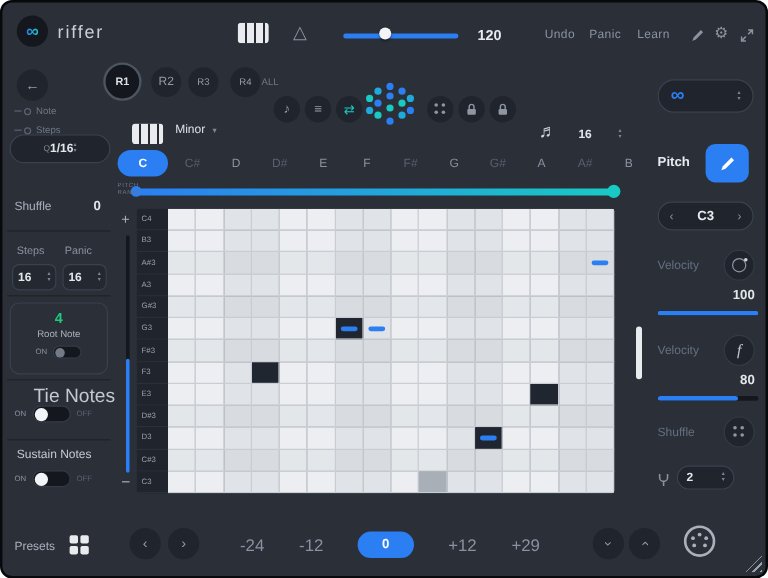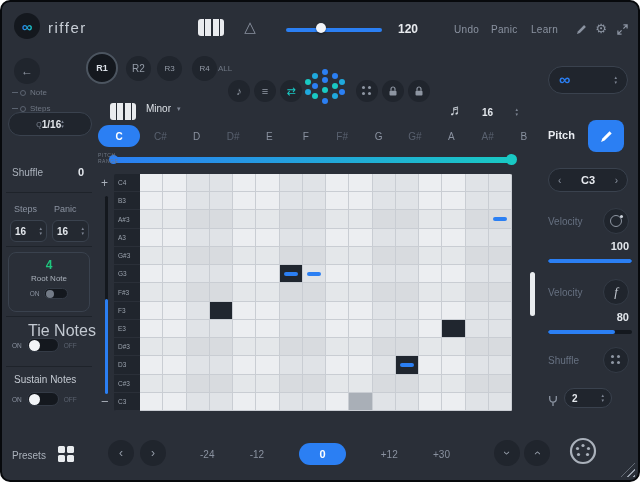--- a/index.html
+++ b/index.html
@@ -38,21 +38,21 @@
   .hfill{height:100%;background:#2b7ff3;border-radius:2px;}
   .rplabel{font-size:10px;color:#667080;}
   .rpval{width:84px;text-align:right;font-size:11px;color:#e3e7ec;font-weight:bold;}
   .knob-icon{width:12px;height:12px;border:1.5px solid #8e96a2;border-radius:50%;position:relative;box-sizing:border-box;}
   .knob-icon::after{content:"";position:absolute;width:3px;height:3px;border-radius:50%;background:#ced4dc;top:-1px;right:-2px;}
   .dots4{width:10px;height:10px;position:relative;}
   .dots4::before{content:"";position:absolute;left:0;top:0;width:3px;height:3px;border-radius:50%;background:#8e96a2;box-shadow:6px 0 #8e96a2,0 6px #8e96a2,6px 6px #8e96a2;}
   .mini-node{display:inline-flex;align-items:center;gap:2px;}
   .mini-node i{display:block;width:6px;height:1.5px;background:#5b6370;}
   .mini-node b{display:block;width:6px;height:6px;border:1.5px solid #5b6370;border-radius:50%;box-sizing:border-box;}
-  .t-item{font-size:10px;color:#8a92a0;}
+  .t-item{font-size:14px;color:#8a92a0;}
   .t-item.active{background:#2b7ff3;color:#fff;border-radius:12px;padding:5px 20px;font-weight:bold;font-size:11px;}
   .rot90{display:inline-block;transform:rotate(90deg);}
   .rotm90{display:inline-block;transform:rotate(-90deg);}
   .resize{width:14px;height:14px;background:repeating-linear-gradient(135deg,#9aa2ad 0 1.5px,transparent 1.5px 4.5px);clip-path:polygon(100% 0,100% 100%,0 100%);}
 </style>
 </head>
 <body>
 
 <div class="window">
 
@@ -583,21 +583,21 @@
       <span style="background:#e9ecef;border-radius:1.5px;"></span>
   </div>
   <div class="abs cbtn" style="left:106px;top:438px;width:26px;height:26px;font-size:12px;">‹</div>
   <div class="abs cbtn" style="left:138px;top:438px;width:26px;height:26px;font-size:12px;">›</div>
 
   <div class="abs" style="left:198px;top:440px;width:250px;height:24px;display:flex;align-items:center;justify-content:space-between;">
       <div class="t-item">-24</div>
       <div class="t-item">-12</div>
       <div class="t-item active">0</div>
       <div class="t-item">+12</div>
-      <div class="t-item">+30</div>
+      <div class="t-item">+29</div>
     </div>
 
   <div class="abs cbtn" style="left:492px;top:438px;width:26px;height:26px;font-size:12px;">
       <span class="rot90">›</span>
     </div>
   <div class="abs cbtn" style="left:522px;top:438px;width:26px;height:26px;font-size:12px;">
       <span class="rotm90">›</span>
     </div>
 
   <div class="abs" style="left:566px;top:434px;">

